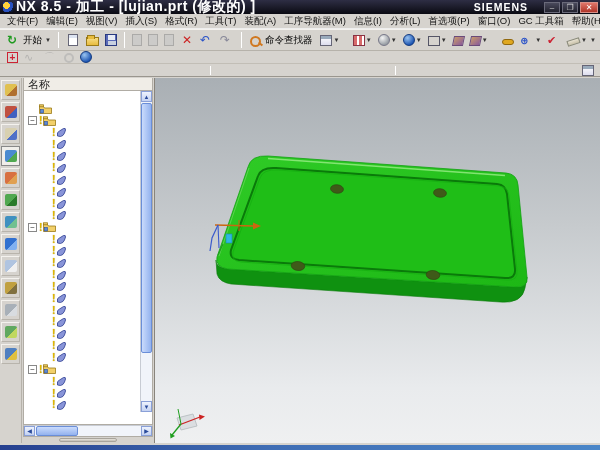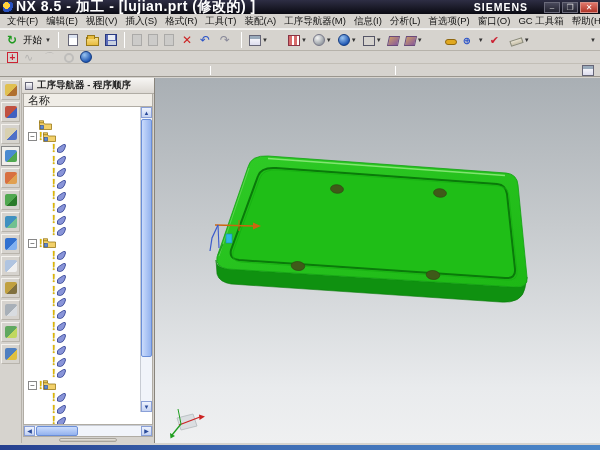--- a/index.html
+++ b/index.html
@@ -156,20 +156,24 @@
       <span class="i i-x">✕</span>
     </span>
   <span class="tbtn">
       <span class="i i-undo">↶</span>
     </span>
   <span class="tbtn">
       <span class="i i-redo">↷</span>
     </span>
   <span class="tsep"></span>
   <span class="tbtn">
+    <span class="i i-finder"></span>
+    <span class="tlabel">命令查找器</span>
+  </span>
+  <span class="tbtn">
       <span class="i i-grid"></span>
       <span class="caret">▼</span>
     </span>
   <span style="width:14px"></span>
   <span class="tbtn">
       <span class="i i-striped"></span>
       <span class="caret">▼</span>
     </span>
   <span class="tbtn">
       <span class="i i-spgray"></span>
@@ -272,24 +276,20 @@
       </div>
       <div class="resbtn">
         <span class="resglyph" style="background: linear-gradient(135deg, rgb(96, 168, 96) 0px, rgb(96, 168, 96) 55%, rgb(192, 216, 96) 55%, rgb(192, 216, 96) 100%);"></span>
       </div>
       <div class="resbtn">
         <span class="resglyph" style="background: linear-gradient(135deg, rgb(80, 128, 192) 0px, rgb(80, 128, 192) 55%, rgb(224, 192, 64) 55%, rgb(224, 192, 64) 100%);"></span>
       </div>
     </div>
 
   <div class="nav">
-    <div class="navtitle">
-      <span class="pin"></span>
-      <span>工序导航器 - 程序顺序</span>
-    </div>
     <div class="navhead">名称</div>
     <div class="treewrap">
       <div class="tree" id="tree">
           <div class="trow" style="padding-left: 3px;"></div>
           <div class="trow" style="padding-left: 15px;">
             <span class="ticon">
               <svg width="13" height="10" viewBox="0 0 13 10">
                 <path d="M0.5 2.5 h4 l1 1.5 h7 v5.5 h-12 Z" fill="#f2d06a" stroke="#9a7a18" stroke-width="0.8"></path>
                 <rect x="0.5" y="0.8" width="4" height="2" fill="#f2d06a" stroke="#9a7a18" stroke-width="0.8"></rect>
                 <rect x="1.5" y="5.5" width="3" height="3.5" fill="#5a8ad8" stroke="#2a4a98" stroke-width="0.6"></rect>

